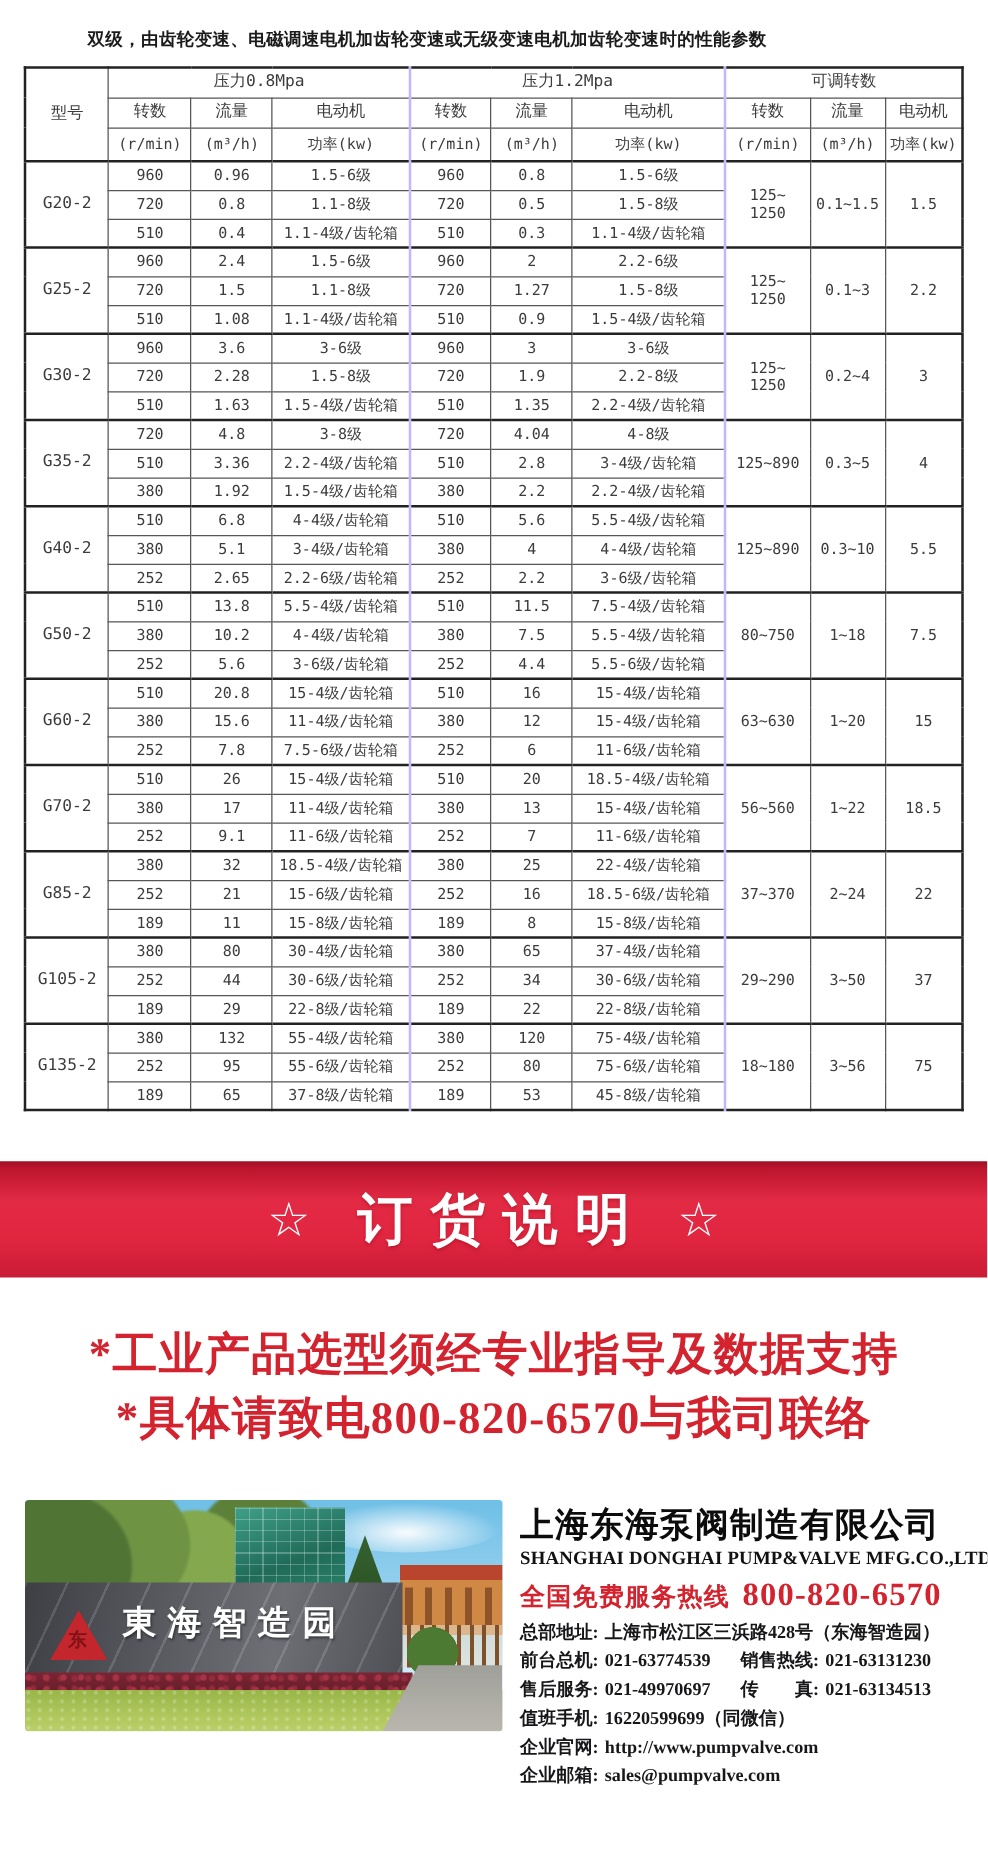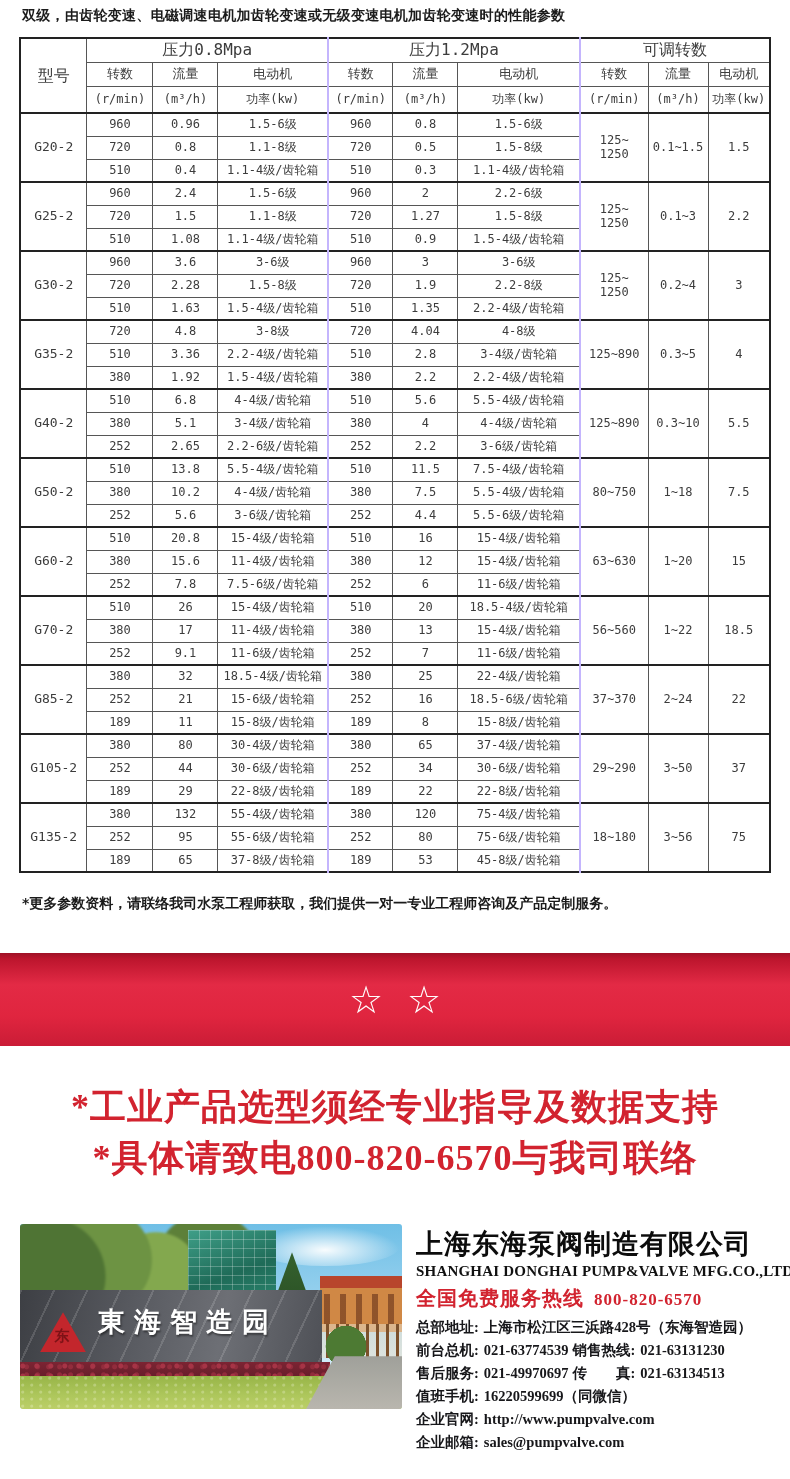--- a/index.html
+++ b/index.html
@@ -3,32 +3,32 @@
 <meta charset="utf-8">
 <style>
   * { margin:0; padding:0; box-sizing:border-box; }
   html,body { background:#fff; }
   .page {
     position:relative; width:790px; height:1479px; margin:0 auto;
     background:#ffffff; overflow:hidden;
     font-family:"DejaVu Sans","Liberation Sans",sans-serif; color:#1d1d1d;
   }
   
-  .doc-title { padding:7px 0 0 22px; font-size:14px; font-weight:600; color:#1b1b1b; letter-spacing:0.3px; }
+  .doc-title { padding:23px 0 0 22px; font-size:14px; font-weight:600; color:#1b1b1b; letter-spacing:0.3px;margin-left:48px; }
 
   
   .spec-table {
     width:750px; margin:12px auto 0; border-collapse:collapse; table-layout:fixed;
     border:2px solid #222; font-family:"DejaVu Sans Mono","DejaVu Sans",monospace; color:#3c3c3c;
   }
   .spec-table th, .spec-table td {
     border:1px solid #565656; text-align:center; vertical-align:middle;
     padding:0 2px; font-size:12px; font-weight:normal; height:23px; line-height:1.12;
   }
-  .spec-table thead tr:nth-child(1) th { height:24px; font-size:16px; }
+  .spec-table thead tr:nth-child(1) th { height:24px; font-size:13px; }
   .spec-table thead tr:nth-child(2) th { height:24px; font-size:13px; }
   .spec-table thead tr:nth-child(3) th { height:27px; font-size:12px; }
   .spec-table .model { font-size:13px; }
   .spec-table .sep  { border-left:2px solid #c4b5fd; }
   .spec-table .gs   { border-top:2px solid #222; }
   .spec-table .pre  { white-space:pre-line; }
 
   
   .note { margin:22px 0 0 22px; font-size:14px; font-weight:600; color:#1b1b1b; }
 
@@ -107,27 +107,27 @@
              clip-path:polygon(30% 0,100% 0,100% 100%,0 100%);
              background:linear-gradient(180deg,#9fa09a,#b9b6ae); }
 
   
   .company { flex:1 1 auto; padding-left:14px; padding-top:2px; }
   .company-name { font-size:27px; font-weight:800; color:#0c0c0c; letter-spacing:1px; white-space:nowrap; }
   .company-en { font-family:"Liberation Serif","DejaVu Serif",serif; font-size:15px; font-weight:bold;
                 color:#111; margin-top:1px; letter-spacing:0.2px; white-space:nowrap; }
   .hotline { margin-top:5px; display:flex; align-items:baseline; white-space:nowrap; }
   .hl-label { font-size:20px; font-weight:800; color:#d2232f; letter-spacing:1px; }
-  .hl-number { font-family:"Liberation Serif","DejaVu Serif",serif; font-size:17px; font-weight:bold;
+  .hl-number { font-family:"Liberation Serif","DejaVu Serif",serif; font-size:26px; font-weight:bold;
                color:#d2232f; margin-left:10px; letter-spacing:1px; }
   .contacts { margin-top:4px; }
   .contact-line { font-family:"Liberation Serif","DejaVu Serif",serif; font-size:14.5px; font-weight:bold;
                   color:#17171a; line-height:1.58; white-space:nowrap; }
   .c-label { margin-right:5px; }
-  .c2 { margin-left:4px; }
+  .c2 { margin-left:24px; }
 </style>
 </head>
 <body>
 
 <div class="page">
 
   <div class="doc-title">双级，由齿轮变速、电磁调速电机加齿轮变速或无级变速电机加齿轮变速时的性能参数</div>
 
   <table class="spec-table">
     <colgroup>
@@ -480,24 +480,24 @@
           <td>189</td>
           <td>65</td>
           <td>37-8级/齿轮箱</td>
           <td class="sep">189</td>
           <td>53</td>
           <td>45-8级/齿轮箱</td>
         </tr>
       </tbody>
   </table>
 
-  <div class="note">*更多参数资料，请联络我司水泵工程师获取，我们提供一对一专业工程师咨询及产品定制服务。</div>
 
   <div class="banner">
     <span class="b-star">☆</span>
+    <span class="b-title">订货说明</span>
     <span class="b-star">☆</span>
   </div>
 
   <div class="warnings" id="warnings">
       <div class="warning-line">*工业产品选型须经专业指导及数据支持</div>
       <div class="warning-line">*具体请致电800-820-6570与我司联络</div>
     </div>
 
   <div class="footer">
 

